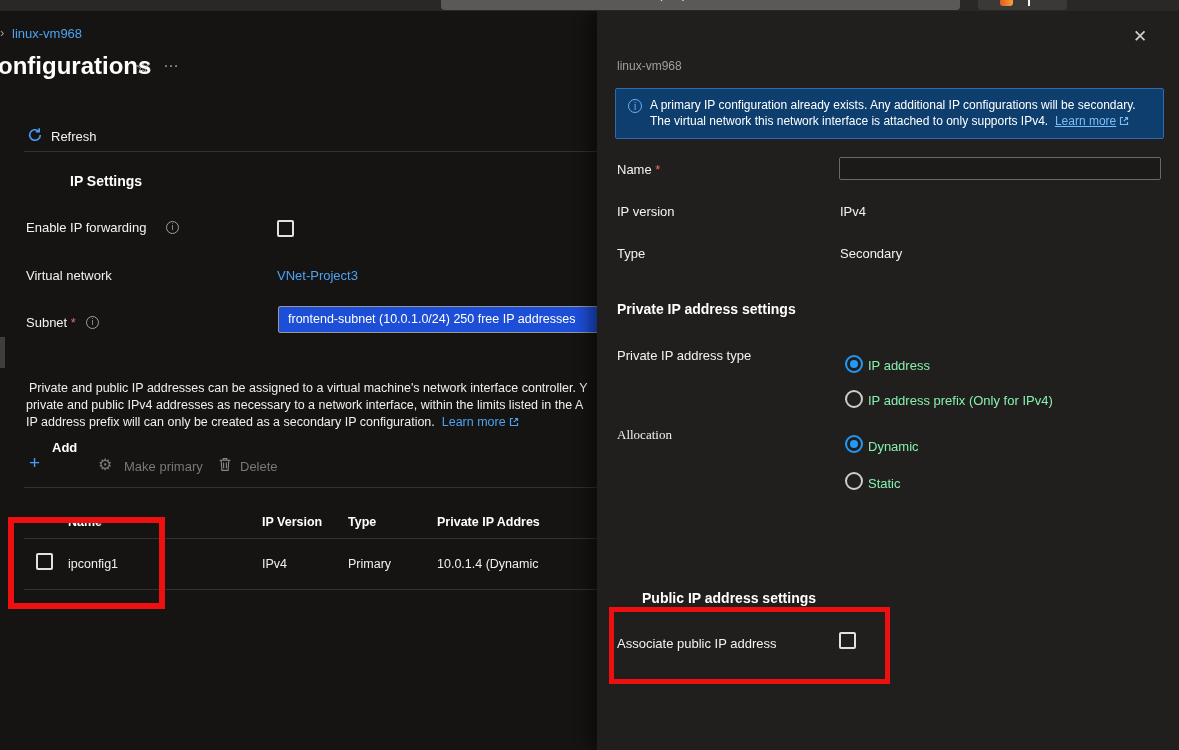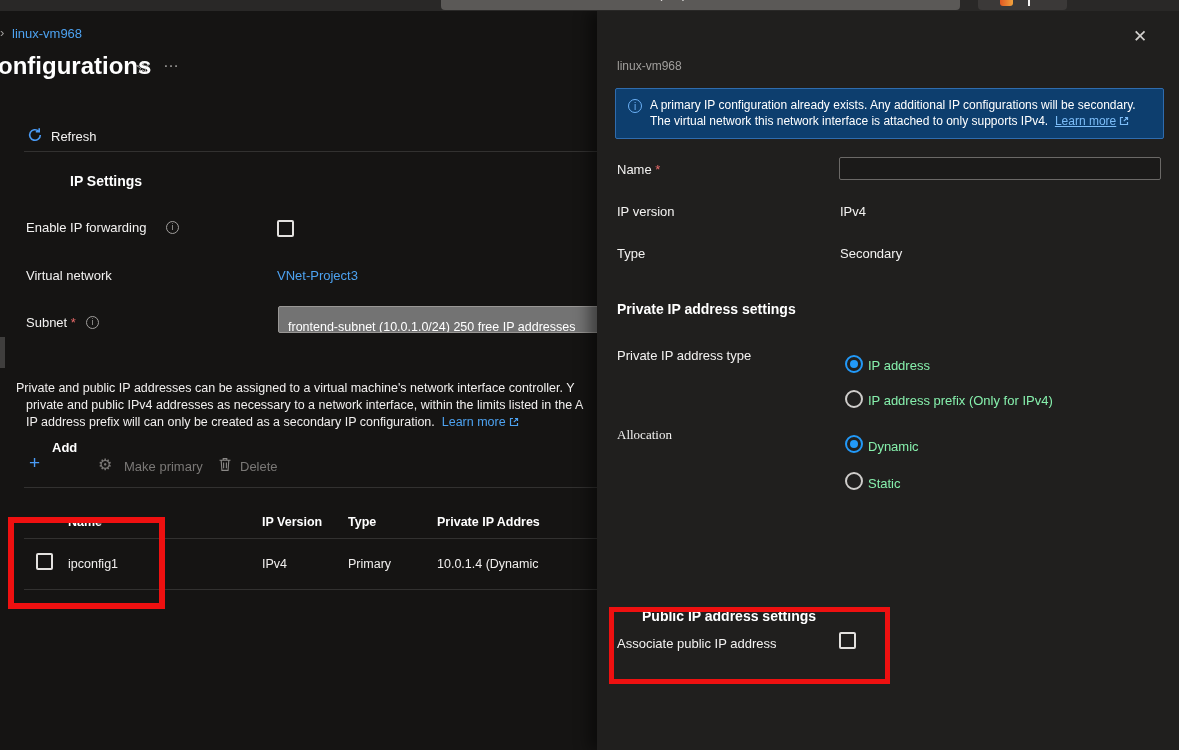--- a/index.html
+++ b/index.html
@@ -33,22 +33,22 @@
     color:#a19f9d; font-size:9px; line-height:11px; text-align:center; vertical-align:1px;
   }
   .checkbox {
     position:absolute; width:17px; height:17px; border:2px solid #e3e1df; border-radius:2px; background:transparent;
   }
   .radio { position:absolute; width:18px; height:18px; border-radius:50%; border:2px solid #cfcdcb; }
   .radio.sel { border:2px solid #2299f8; }
   .radio.sel::after { content:""; position:absolute; left:3px; top:3px; width:8px; height:8px; border-radius:50%; background:#2299f8; }
 
   .select {
-    position:absolute; border:1px solid #9a9896; background:#737373; border-radius:2px;
-    color:#ffffff; font-size:12.5px; line-height:25px; padding:8px 9px; overflow:hidden; white-space:nowrap;
+    position:absolute; border:1px solid #9a9896; background:#1d4ed8; border-radius:2px;
+    color:#ffffff; font-size:12.5px; line-height:25px; padding:0 9px; overflow:hidden; white-space:nowrap;
   }
   .para { font-size:12.5px; color:#f1efee; }
   .th { font-weight:700; font-size:12.5px; color:#ffffff; }
   .td { font-size:12.5px; color:#f1efee; }
 
   .redbox { position:absolute; border:6px solid #ee1010; background:transparent; z-index:20; }
 
   
   #panel {
     position:absolute; left:597px; top:11px; width:582px; height:739px;
@@ -112,21 +112,21 @@
 
     <span class="abs nowrap" style="left:26px; top:268px; color:#f3f2f1;">Virtual network</span>
     <a class="abs link nowrap" style="left:277px; top:268px; text-decoration:none;">VNet-Project3</a>
 
     <span class="abs nowrap" style="left:26px; top:315px; color:#f3f2f1;"><span>Subnet</span> <span class="req">*</span></span>
     <span class="abs info-circle" style="left:86px; top:316px;">i</span>
     <div class="select" style="left:278px; top:306px; width:332px; height:27px;">frontend-subnet (10.0.1.0/24) 250 free IP addresses</div>
 
     <div class="abs" style="left:0; top:337px; width:5px; height:31px; background:#3f3e3d;"></div>
 
-    <div class="abs para nowrap" style="left:16px; top:381px;">Private and public IP addresses can be assigned to a virtual machine's network interface controller. Y</div>
+    <div class="abs para nowrap" style="left:29px; top:381px;">Private and public IP addresses can be assigned to a virtual machine's network interface controller. Y</div>
     <div class="abs para nowrap" style="left:26px; top:398px;">private and public IPv4 addresses as necessary to a network interface, within the limits listed in the A</div>
     <div class="abs para nowrap" style="left:26px; top:415px;">
       <span>IP address prefix will can only be created as a secondary IP configuration.</span>&nbsp;
       <a class="link" style="text-decoration:none;">Learn more</a><span class="ext-icon"><svg width="10" height="10" viewBox="0 0 10 10">
             <path d="M4 1.5H1.5v7h7V6M6 1.5h2.5V4M8.5 1.5 4.8 5.2" fill="none" stroke="#4da2f0" stroke-width="1.2"></path>
           </svg></span>
     </div>
 
     <span class="abs" style="left:29px; top:452px; font-size:19px; color:#4a9bf5; font-weight:400;">+</span>
     <span class="abs nowrap" style="left:52px; top:440px; font-weight:700; color:#ffffff;">Add</span>
@@ -190,21 +190,21 @@
     <span class="rlabel nowrap" style="top:347px;">IP address</span>
     <span class="radio" style="left:248px; top:379px;"></span>
     <span class="rlabel nowrap" style="top:382px;">IP address prefix (Only for IPv4)</span>
 
     <span class="plabel nowrap" style="top:416px;font-family:Liberation Serif, serif;">Allocation</span>
     <span class="radio sel" style="left:248px; top:424px;"></span>
     <span class="rlabel nowrap" style="top:428px;">Dynamic</span>
     <span class="radio" style="left:248px; top:461px;"></span>
     <span class="rlabel nowrap" style="top:465px;text-align:right;">Static</span>
 
-    <div class="pheading nowrap" style="top:597px;padding-left:25px;">Public IP address settings</div>
+    <div class="pheading nowrap" style="top:579px;padding-left:25px;">Public IP address settings</div>
     <span class="plabel nowrap" style="top:625px;">Associate public IP address</span>
     <span class="checkbox" style="left:242px; top:621px;"></span>
 
     <div class="redbox" style="left:12px; top:596px; width:281px; height:77px; border-width:5px;"></div>
   </div>
 
   <div id="topbar">
     <div id="searchpill">
       <span>Search resources, services, and docs (G+/)</span>
     </div>

